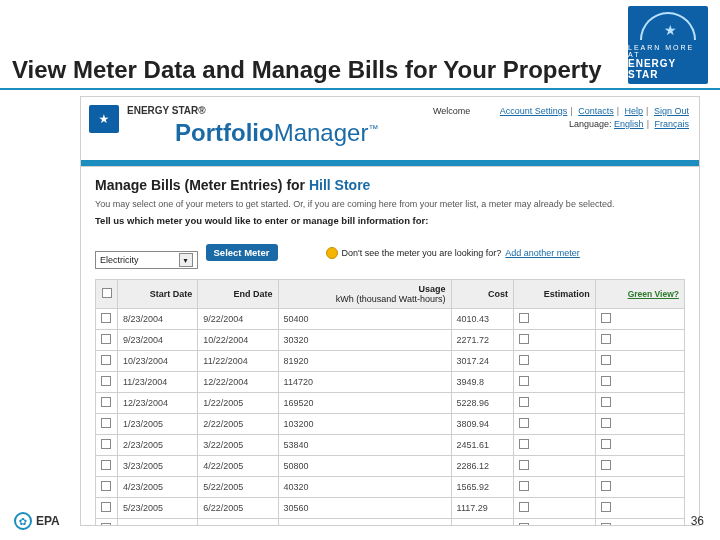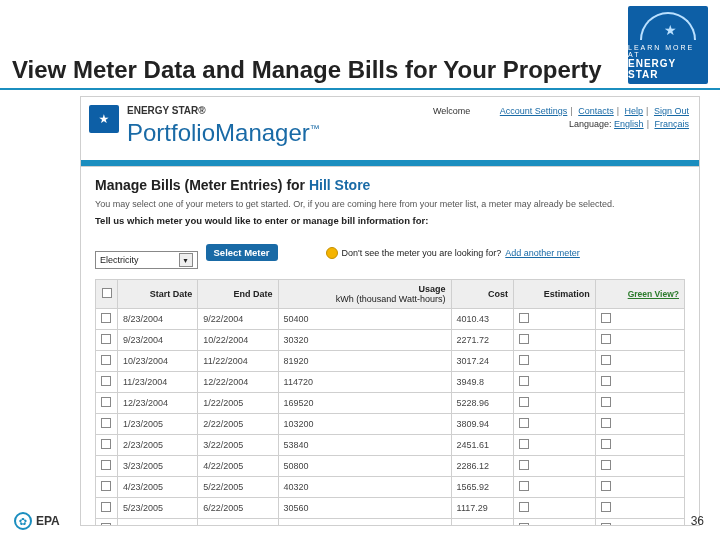--- a/index.html
+++ b/index.html
@@ -11,21 +11,21 @@
   .es-badge .arc { width: 56px; height: 28px; border: 2px solid #b9e0ff; border-bottom: none; border-top-left-radius: 56px; border-top-right-radius: 56px; margin-bottom: 4px; position: relative; }
   .es-badge .star { position: absolute; top: 8px; left: 22px; font-size: 14px; color: #b9e0ff; }
   .es-badge .t1 { font-size: 7px; letter-spacing: 2px; }
   .es-badge .t2 { font-size: 10px; font-weight: 700; letter-spacing: 1px; margin-bottom: 4px; }
   .rule { height: 2px; background: #1b8ebf; margin: 4px 0 6px 0; width: 100%; }
   .app-frame { margin: 0 20px 0 80px; border: 1px solid #cfcfcf; background: #fff; height: 430px; overflow: hidden; font-size: 9.5px; }
   .app-header { height: 70px; position: relative; border-bottom: 1px solid #cfcfcf; }
   .mini-badge { position: absolute; left: 8px; top: 8px; width: 30px; height: 28px; background: #0d5fa6; color:#fff; border-radius: 2px; display:flex; align-items:center; justify-content:center; font-size:12px; }
   .brand { position: absolute; left: 46px; top: 8px; font-size: 10px; font-weight: 700; color: #333; }
   .brand2 { position: absolute; left: 46px; top: 22px; font-size: 24px; color: #196aa6; font-weight: 300; }
-  .brand2 b { font-weight: 400; }
+  .brand2 b { font-weight: 700; margin-left: 48px; }
   .brand2 sup { font-size: 10px; }
   .top-right { position: absolute; right: 10px; top: 8px; text-align: right; color: #333; font-size: 9px; line-height: 1.4; }
   .top-right a { color: #196aa6; text-decoration: underline; cursor: pointer; }
   .sep { margin: 0 3px; color: #777; }
   .tab-edge { position:absolute; left:0; right:0; bottom:0; height:6px; background:#1b8ebf; }
   .content { padding: 10px 14px; }
   h2.page { font-size: 14px; font-weight: 700; margin-bottom: 6px; }
   h2.page .prop { color: #196aa6; }
   .muted { color: #555; font-size: 9px; }
   .instr { color: #222; font-weight: 700; font-size: 9.5px; margin: 6px 0 10px 0; }

